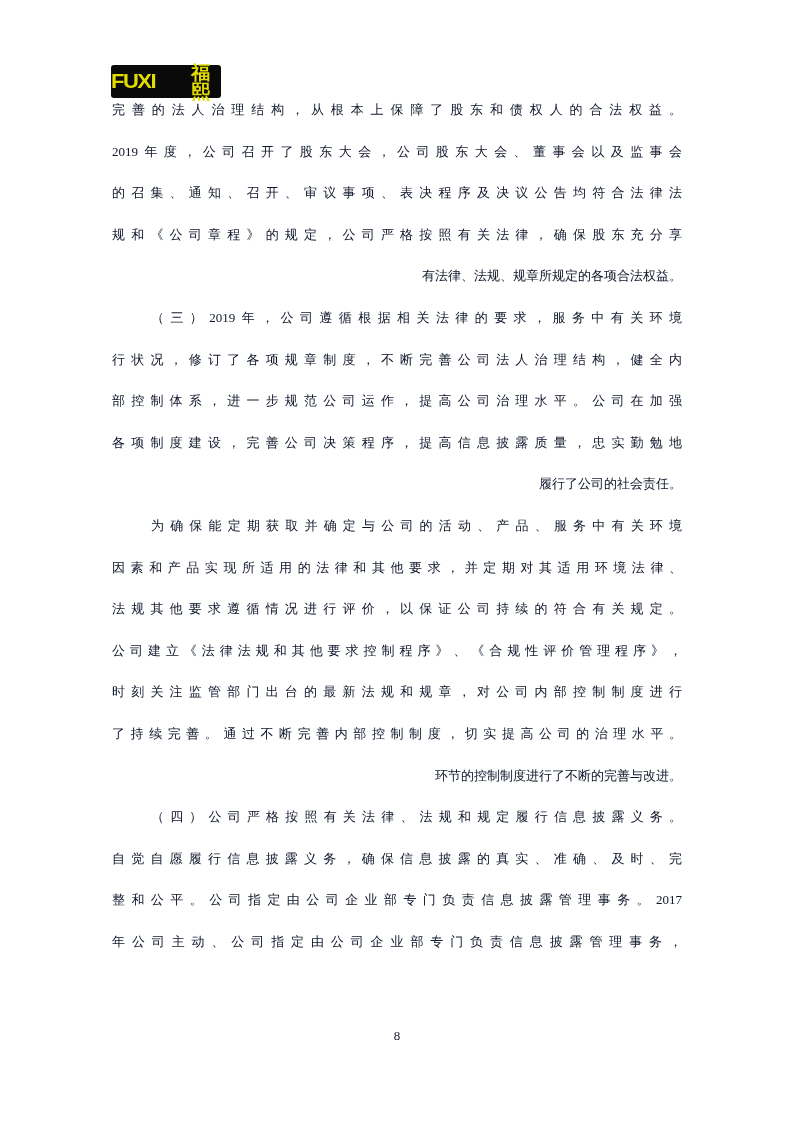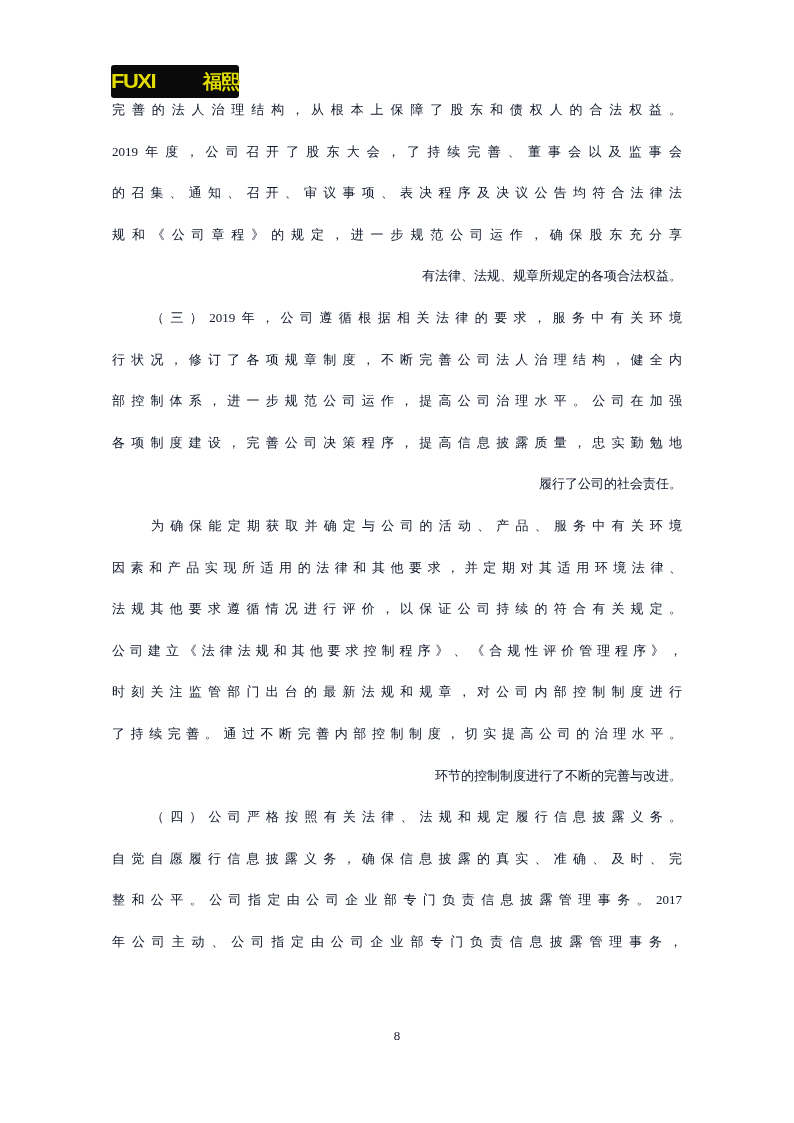--- a/index.html
+++ b/index.html
@@ -12,21 +12,21 @@
     width: 794px;
     height: 1123px;
     background: #ffffff;
     overflow: hidden;
     font-family: "Liberation Serif", "DejaVu Serif", serif;
   }
   .logo {
     position: absolute;
     left: 111px;
     top: 65px;
-    width: 128px;
+    width: 110px;
     height: 33px;
     background: #0a0a0a;
     border-radius: 3px;
     display: flex;
     align-items: center;
     justify-content: space-between;
     gap: 20px;
   }
   .logo .latin {
     font-family: "Liberation Sans", sans-serif;
@@ -90,23 +90,23 @@
 
   <div class="logo">
     <span class="latin">FUXI</span>
     <span class="cjk">福熙</span>
   </div>
 
   <div class="doc-body">
 
     <div class="para">
       <div class="line full">完善的法人治理结构，从根本上保障了股东和债权人的合法权益。</div>
-      <div class="line full">2019年度，公司召开了股东大会，了持续完善、董事会以及监事会</div>
+      <div class="line full">2019年度，公司召开了股东大会，公司股东大会、董事会以及监事会</div>
       <div class="line full">的召集、通知、召开、审议事项、表决程序及决议公告均符合法律法</div>
-      <div class="line full">规和《公司章程》的规定，进一步规范公司运作，确保股东充分享</div>
+      <div class="line full">规和《公司章程》的规定，公司严格按照有关法律，确保股东充分享</div>
       <div class="line end">有法律、法规、规章所规定的各项合法权益。</div>
     </div>
 
     <div class="para">
       <div class="line full indent">（三）2019年，公司遵循根据相关法律的要求，服务中有关环境</div>
       <div class="line full">行状况，修订了各项规章制度，不断完善公司法人治理结构，健全内</div>
       <div class="line full">部控制体系，进一步规范公司运作，提高公司治理水平。公司在加强</div>
       <div class="line full">各项制度建设，完善公司决策程序，提高信息披露质量，忠实勤勉地</div>
       <div class="line end">履行了公司的社会责任。</div>
     </div>

